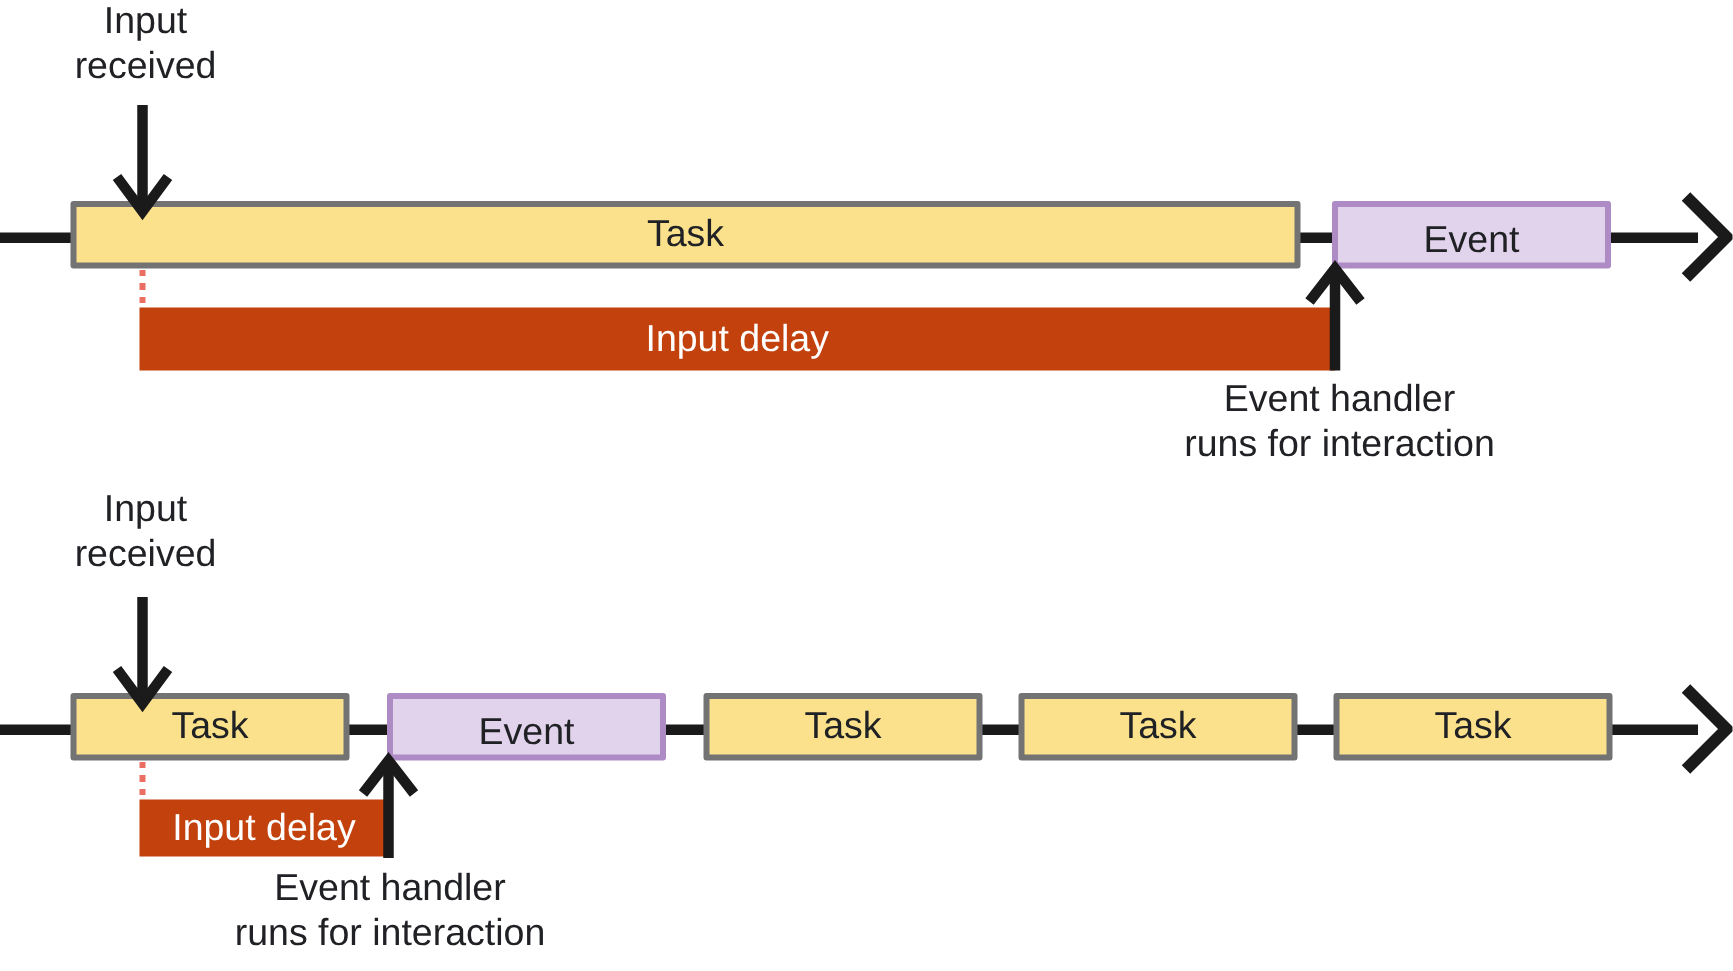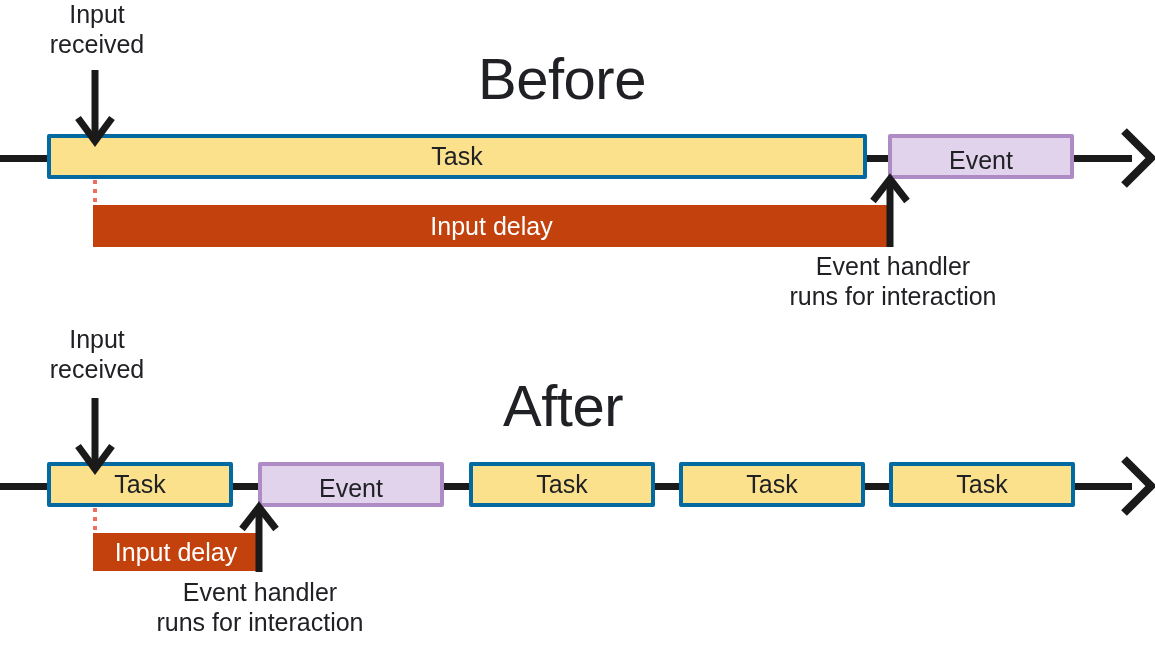--- a/index.html
+++ b/index.html
@@ -6,39 +6,38 @@
   body{font-family:"Liberation Sans","DejaVu Sans",sans-serif;}
   #stage{position:relative;width:1155px;height:647px;background:#ffffff;overflow:hidden;padding-left:46px;}
 
   .lbl{position:absolute;color:#202124;white-space:nowrap;line-height:1.18;}
   .title{font-size:58px;color:#202124;letter-spacing:-0.5px;}
   .callout{font-size:25px;text-align:center;color:#202124;}
   .boxtext{font-size:25px;color:#202124;}
   .delaytext{font-size:25px;color:#ffffff;}
 
   .box{position:absolute;box-sizing:border-box;display:flex;align-items:center;justify-content:center;border-radius:2px;}
-  .task{background:#FBE18C;border:4px solid #0369a1;}
+  .task{background:#FBE18C;border:4px solid #737373;}
   .event{background:#E2D3EC;border:4px solid #AE8BC4;align-items:flex-end;}
   .delay{position:absolute;background:#c2410c;display:flex;align-items:center;}
 
   .hline{position:absolute;background:#1a1a1a;height:7px;}
   .vdash{position:absolute;width:4px;background:repeating-linear-gradient(to bottom,#EA6E62 0 4px,transparent 4px 9px);}
   svg.ov{position:absolute;left:0;top:0;width:1155px;height:647px;pointer-events:none;overflow:visible;}
 </style>
 </head>
 <body>
 
 <div id="stage">
 
   <div class="lbl callout" style="left:37px;top:0px;width:120px;">
     <div>Input</div>
     <div>received</div>
   </div>
 
-  <div class="lbl title" style="left:478px;top:45px;">Before</div>
 
   <div class="hline" style="left:0px;top:155px;width:49px;"></div>
   <div class="hline" style="left:864px;top:155px;width:26px;"></div>
   <div class="hline" style="left:1072px;top:155px;width:60px;"></div>
 
   <div class="box task" style="left:47px;top:134px;width:820px;height:45px;">
     <span class="boxtext">Task</span>
   </div>
   <div class="box event" style="left:888px;top:134px;width:186px;height:45px;">
     <span class="boxtext">Event</span>
@@ -53,21 +52,20 @@
   <div class="lbl callout" style="left:768px;top:252px;width:250px;">
     <div>Event handler</div>
     <div>runs for interaction</div>
   </div>
 
   <div class="lbl callout" style="left:37px;top:325px;width:120px;">
     <div>Input</div>
     <div>received</div>
   </div>
 
-  <div class="lbl title" style="left:503px;top:372px;">After</div>
 
   <div class="hline" style="left:0px;top:483px;width:49px;"></div>
   <div class="hline" style="left:231px;top:483px;width:29px;"></div>
   <div class="hline" style="left:441px;top:483px;width:31px;"></div>
   <div class="hline" style="left:651px;top:483px;width:31px;"></div>
   <div class="hline" style="left:860px;top:483px;width:32px;"></div>
   <div class="hline" style="left:1071px;top:483px;width:61px;"></div>
 
   <div class="box task" style="left:47px;top:462px;width:186px;height:45px;">
     <span class="boxtext">Task</span>

